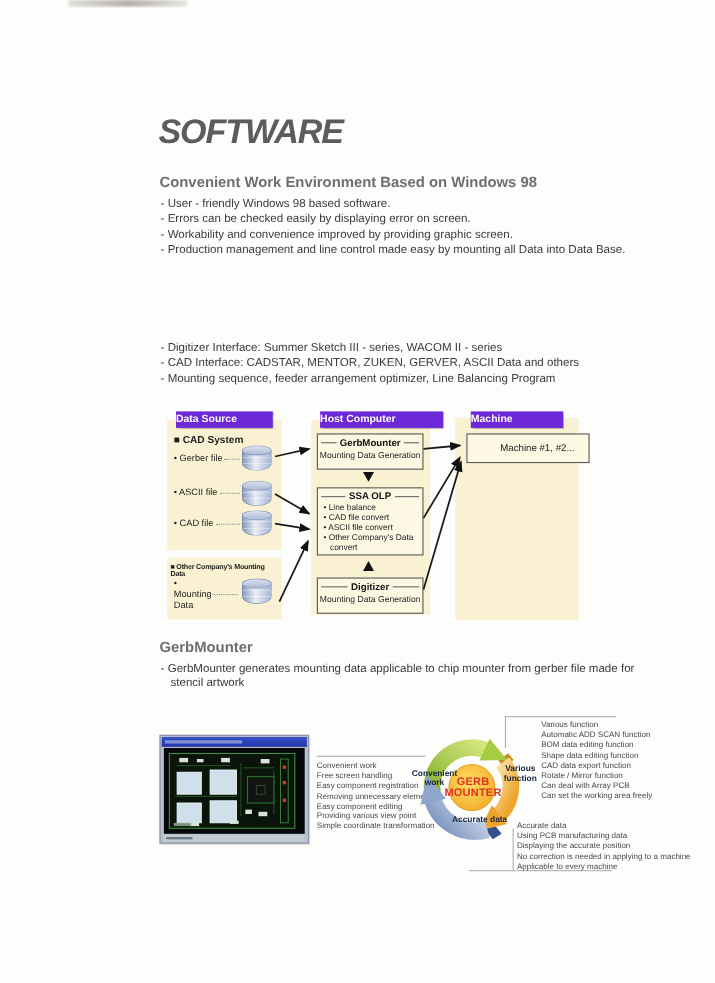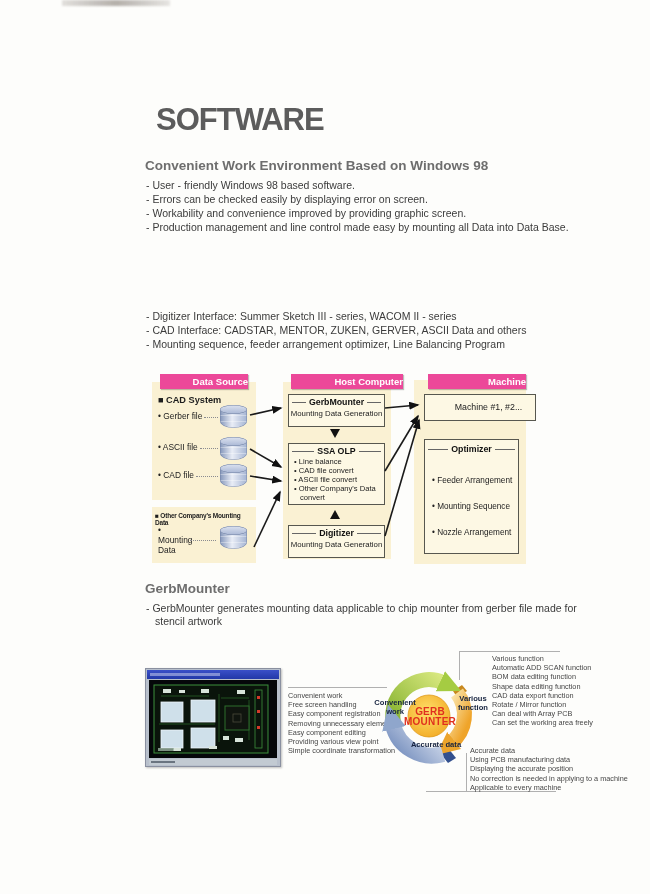--- a/index.html
+++ b/index.html
@@ -10,22 +10,22 @@
   
   .doc-title{font-size:31px;font-weight:bold;color:#5c5c5c;letter-spacing:-1px;}
   .sec-h{font-size:13.5px;font-weight:bold;color:#6e6e6e;}
   .sec-h .suffix{font-size:11px;}
   .bullets{font-size:10.5px;line-height:13.4px;color:#3b3b3b;}
   .bullets div{padding-left:9px;text-indent:-9px;margin-bottom:0.6px;}
 
   
   .diagram{left:150px;top:371px;width:380px;height:200px;font-size:9px;color:#222;}
   .panel{position:absolute;background:#faf1d3;}
-  .dhdr{position:absolute;background:#ec4899;color:#fff;font-weight:bold;font-size:9.5px;
-        text-align:right;height:15px;line-height:15px;box-shadow:1px 1px 1px rgba(0,0,0,.25);}
+  .dhdr{position:absolute;background:#6d28d9;color:#fff;font-weight:bold;font-size:9.5px;
+        text-align:left;height:15px;line-height:15px;box-shadow:1px 1px 1px rgba(0,0,0,.25);}
   .g-title{position:absolute;font-weight:bold;font-size:9.2px;color:#1d1d1d;}
   .g-title-sm{position:absolute;font-weight:bold;font-size:6.5px;letter-spacing:-0.2px;color:#1d1d1d;}
   .dsrow{position:absolute;left:8px;width:60px;display:flex;align-items:flex-end;font-size:8.4px;}
   .leader{flex:1;border-bottom:1px dotted #8a8b90;margin:0 0 3px 2px;}
   .cyl{position:absolute;width:27px;height:23px;}
   .cyl .body{position:absolute;top:4px;left:0;width:27px;height:19px;
       background:repeating-linear-gradient(180deg,rgba(255,255,255,.35) 0 1px,rgba(0,0,0,0) 1px 6px),
                  linear-gradient(90deg,#8496ba,#e9edf6 45%,#a3b3d2);
       border-radius:0 0 13px 13px / 0 0 7px 7px;box-shadow:0 0 0 0.5px #7383a5 inset;}
   .cyl .top{position:absolute;top:0;left:0;width:27px;height:9px;border-radius:50%;
@@ -66,21 +66,21 @@
                background:linear-gradient(90deg,rgba(70,58,48,.15),rgba(70,58,48,.4),rgba(70,58,48,.12));
                filter:blur(1px);}
 </style>
 </head>
 <body>
 
 <div class="page">
 
   <div class="abs scan-smudge"></div>
 
-  <div class="abs doc-title" style="left:156px;top:102px;">SOFTWARE</div>
+  <div class="abs doc-title" style="left:144px;top:102px;font-style:italic;">SOFTWARE</div>
 
   <div class="abs sec-h" style="left:145px;top:158px;">Convenient Work Environment Based on Windows 98</div>
   <div class="abs bullets" style="left:146px;top:179px;width:462px;">
     <div>- User - friendly Windows 98 based software.</div>
     <div>- Errors can be checked easily by displaying error on screen.</div>
     <div>- Workability and convenience improved by providing graphic screen.</div>
     <div>- Production management and line control made easy by mounting all Data into Data Base.</div>
   </div>
 
   <div class="abs bullets" style="left:146px;top:310px;width:462px;">
@@ -91,21 +91,21 @@
 
   <div class="abs diagram">
 
     <div class="panel" style="left:2px;top:11px;width:104px;height:118px;"></div>
     <div class="panel" style="left:2px;top:136px;width:104px;height:56px;"></div>
     <div class="panel" style="left:133px;top:11px;width:108px;height:177px;"></div>
     <div class="panel" style="left:264px;top:9px;width:112px;height:184px;"></div>
 
     <div class="dhdr" style="left:10px;top:3px;width:88px;">Data Source</div>
     <div class="dhdr" style="left:141px;top:3px;width:112px;">Host Computer</div>
-    <div class="dhdr" style="left:278px;top:3px;width:84px;padding-left:14px;">Machine</div>
+    <div class="dhdr" style="left:278px;top:3px;width:84px;">Machine</div>
 
     <div class="g-title" style="left:8px;top:24px;">■ CAD System</div>
     <div class="dsrow" style="top:40px;">
       <span>• Gerber file</span>
       <span class="leader"></span>
     </div>
     <div class="dsrow" style="top:71px;">
       <span>• ASCII file</span>
       <span class="leader"></span>
     </div>
@@ -150,26 +150,20 @@
         <div>• Other Company's Data convert</div>
       </div>
     </div>
     <div class="tri-up" style="position:absolute;left:180px;top:139px;"></div>
     <div class="hbox" style="left:138px;top:154px;width:95px;height:31px;">
       <div class="btitle">Digitizer</div>
       <div class="bsub">Mounting Data Generation</div>
     </div>
 
     <div class="hbox" style="left:274px;top:23px;width:93px;height:25px;text-align:center;line-height:24px;font-size:8.8px;padding-left:17px;">Machine #1, #2...</div>
-    <div class="hbox" style="left:274px;top:68px;width:93px;height:113px;">
-      <div class="btitle" style="margin-top:4px;">Optimizer</div>
-      <div class="opt-item" style="margin-top:22px;">• Feeder Arrangement</div>
-      <div class="opt-item" style="margin-top:17px;">• Mounting Sequence</div>
-      <div class="opt-item" style="margin-top:17px;">• Nozzle Arrangement</div>
-    </div>
 
     <svg class="abs" style="left:0;top:0;pointer-events:none;" width="380" height="200" viewBox="0 0 380 200">
       <defs>
         <marker id="ah" markerWidth="8" markerHeight="7" refX="5.5" refY="2.5" orient="auto">
           <path d="M0,0 L6.5,2.5 L0,5 z" fill="#111"></path>
         </marker>
       </defs>
       <g stroke="#1a1a1a" stroke-width="1.6" fill="none">
         <path d="M100,44 L131,37" marker-end="url(#ah)"></path>
         <path d="M100,78 L131,96" marker-end="url(#ah)"></path>

